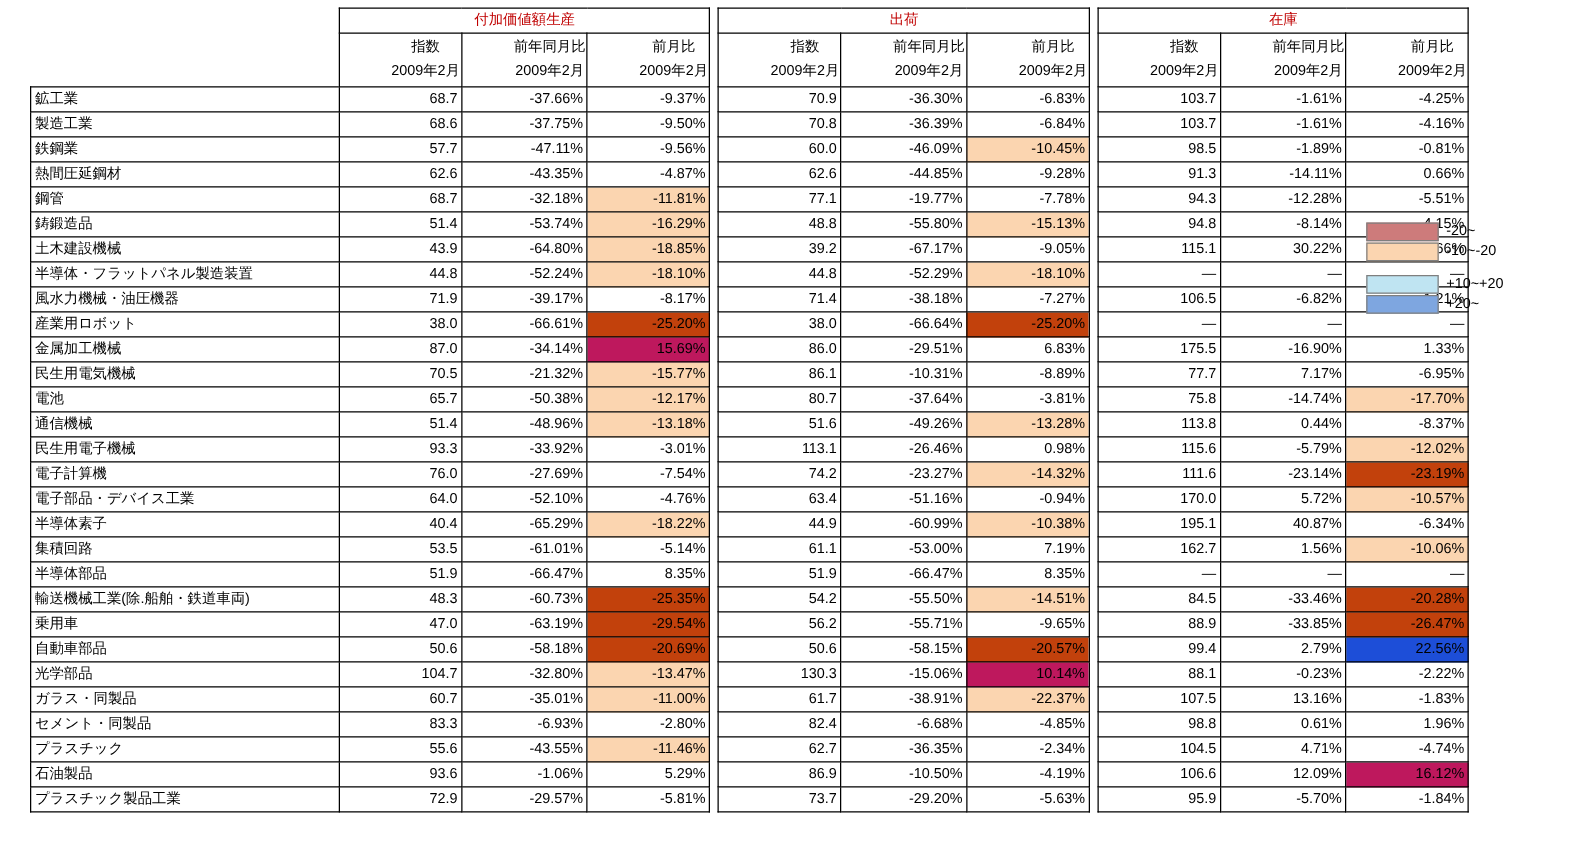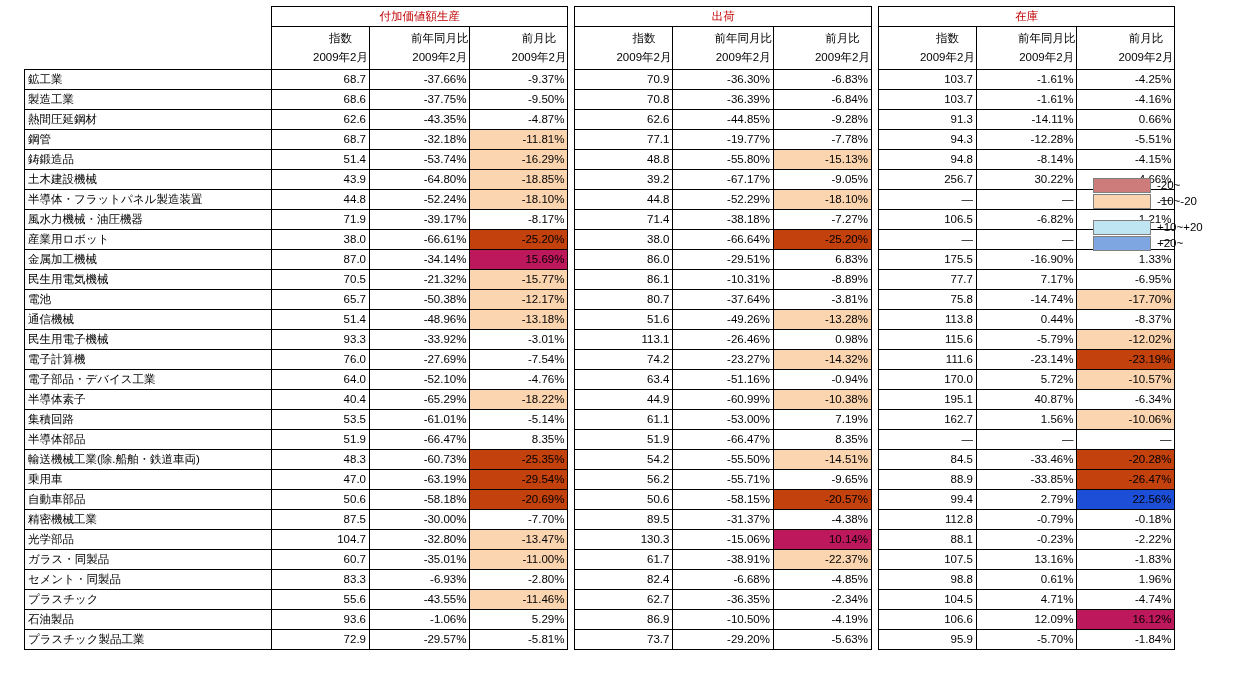--- a/index.html
+++ b/index.html
@@ -172,20 +172,34 @@
           <td class="gapcell"></td>
           <td class="num">70.8</td>
           <td class="pct">-36.39%</td>
           <td class="pct">-6.84%</td>
           <td class="gapcell"></td>
           <td class="num">103.7</td>
           <td class="pct">-1.61%</td>
           <td class="pct">-4.16%</td>
         </tr>
         <tr>
+          <td class="label">鉄鋼業</td>
+          <td class="num">57.7</td>
+          <td class="pct">-47.11%</td>
+          <td class="pct">-9.56%</td>
+          <td class="gapcell"></td>
+          <td class="num">60.0</td>
+          <td class="pct">-46.09%</td>
+          <td class="pct h-r1">-10.45%</td>
+          <td class="gapcell"></td>
+          <td class="num">98.5</td>
+          <td class="pct">-1.89%</td>
+          <td class="pct">-0.81%</td>
+        </tr>
+        <tr>
           <td class="label">熱間圧延鋼材</td>
           <td class="num">62.6</td>
           <td class="pct">-43.35%</td>
           <td class="pct">-4.87%</td>
           <td class="gapcell"></td>
           <td class="num">62.6</td>
           <td class="pct">-44.85%</td>
           <td class="pct">-9.28%</td>
           <td class="gapcell"></td>
           <td class="num">91.3</td>
@@ -223,21 +237,21 @@
         <tr>
           <td class="label">土木建設機械</td>
           <td class="num">43.9</td>
           <td class="pct">-64.80%</td>
           <td class="pct h-r1">-18.85%</td>
           <td class="gapcell"></td>
           <td class="num">39.2</td>
           <td class="pct">-67.17%</td>
           <td class="pct">-9.05%</td>
           <td class="gapcell"></td>
-          <td class="num">256.7</td>
+          <td class="num">115.1</td>
           <td class="pct">30.22%</td>
           <td class="pct">4.66%</td>
         </tr>
         <tr>
           <td class="label">半導体・フラットパネル製造装置</td>
           <td class="num">44.8</td>
           <td class="pct">-52.24%</td>
           <td class="pct h-r1">-18.10%</td>
           <td class="gapcell"></td>
           <td class="num">44.8</td>
@@ -450,34 +464,20 @@
           <td class="pct">-58.18%</td>
           <td class="pct h-r2">-20.69%</td>
           <td class="gapcell"></td>
           <td class="num">50.6</td>
           <td class="pct">-58.15%</td>
           <td class="pct h-r2">-20.57%</td>
           <td class="gapcell"></td>
           <td class="num">99.4</td>
           <td class="pct">2.79%</td>
           <td class="pct h-b2">22.56%</td>
-        </tr>
-        <tr>
-          <td class="label">精密機械工業</td>
-          <td class="num">87.5</td>
-          <td class="pct">-30.00%</td>
-          <td class="pct">-7.70%</td>
-          <td class="gapcell"></td>
-          <td class="num">89.5</td>
-          <td class="pct">-31.37%</td>
-          <td class="pct">-4.38%</td>
-          <td class="gapcell"></td>
-          <td class="num">112.8</td>
-          <td class="pct">-0.79%</td>
-          <td class="pct">-0.18%</td>
         </tr>
         <tr>
           <td class="label">光学部品</td>
           <td class="num">104.7</td>
           <td class="pct">-32.80%</td>
           <td class="pct h-r1">-13.47%</td>
           <td class="gapcell"></td>
           <td class="num">130.3</td>
           <td class="pct">-15.06%</td>
           <td class="pct h-b1">10.14%</td>

